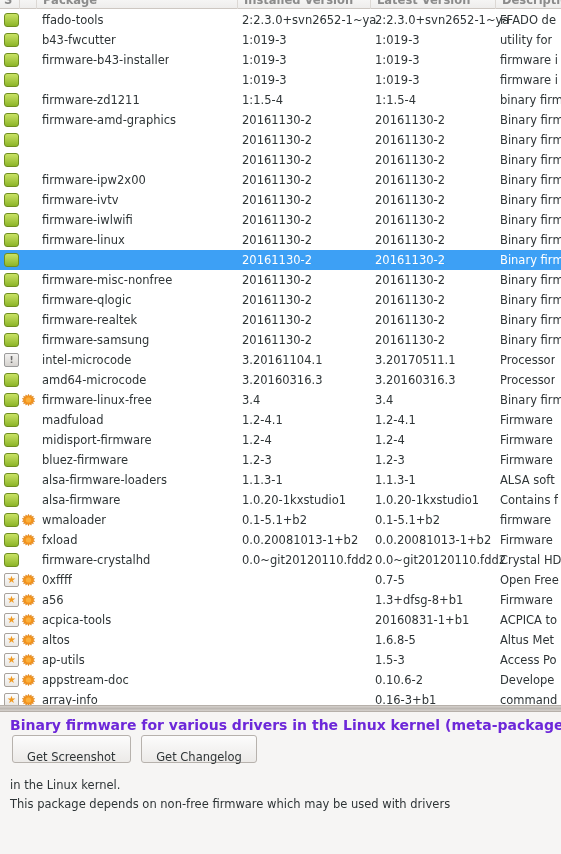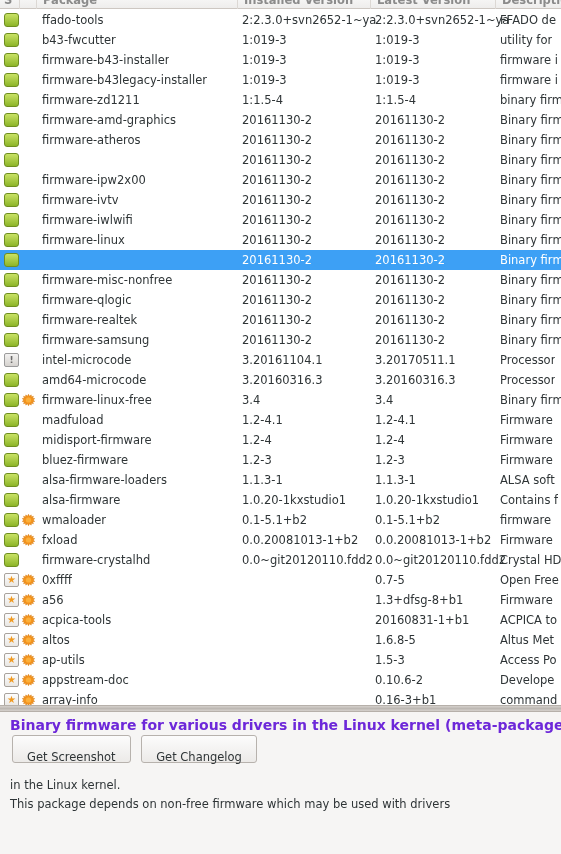--- a/index.html
+++ b/index.html
@@ -136,42 +136,40 @@
       </div>
       <div class="row">
         <span class="ico ico-green"></span>
         <span class="cell c-name">firmware-b43-installer</span>
         <span class="cell c-inst">1:019-3</span>
         <span class="cell c-late">1:019-3</span>
         <span class="cell c-desc">firmware i</span>
       </div>
       <div class="row">
         <span class="ico ico-green"></span>
-        <span class="cell c-name">firmware-b43legacy-installer</span>
         <span class="cell c-inst">1:019-3</span>
         <span class="cell c-late">1:019-3</span>
         <span class="cell c-desc">firmware i</span>
       </div>
       <div class="row">
         <span class="ico ico-green"></span>
         <span class="cell c-name">firmware-zd1211</span>
         <span class="cell c-inst">1:1.5-4</span>
         <span class="cell c-late">1:1.5-4</span>
         <span class="cell c-desc">binary firm</span>
       </div>
       <div class="row">
         <span class="ico ico-green"></span>
         <span class="cell c-name">firmware-amd-graphics</span>
         <span class="cell c-inst">20161130-2</span>
         <span class="cell c-late">20161130-2</span>
         <span class="cell c-desc">Binary firm</span>
       </div>
       <div class="row">
         <span class="ico ico-green"></span>
-        <span class="cell c-name">firmware-atheros</span>
         <span class="cell c-inst">20161130-2</span>
         <span class="cell c-late">20161130-2</span>
         <span class="cell c-desc">Binary firm</span>
       </div>
       <div class="row">
         <span class="ico ico-green"></span>
         <span class="cell c-inst">20161130-2</span>
         <span class="cell c-late">20161130-2</span>
         <span class="cell c-desc">Binary firm</span>
       </div>

